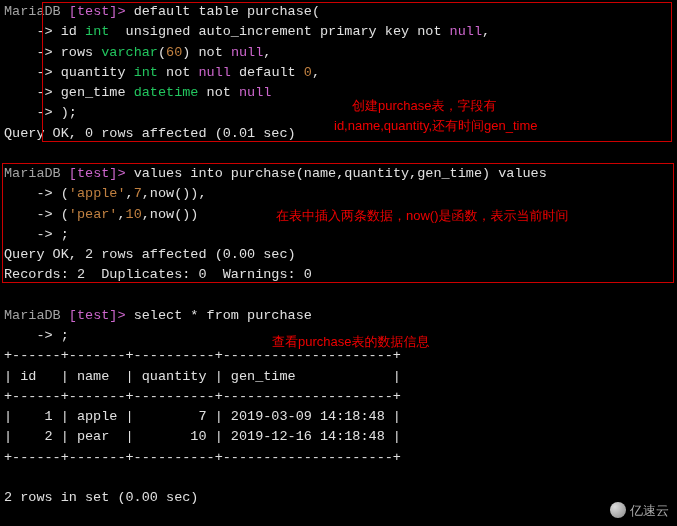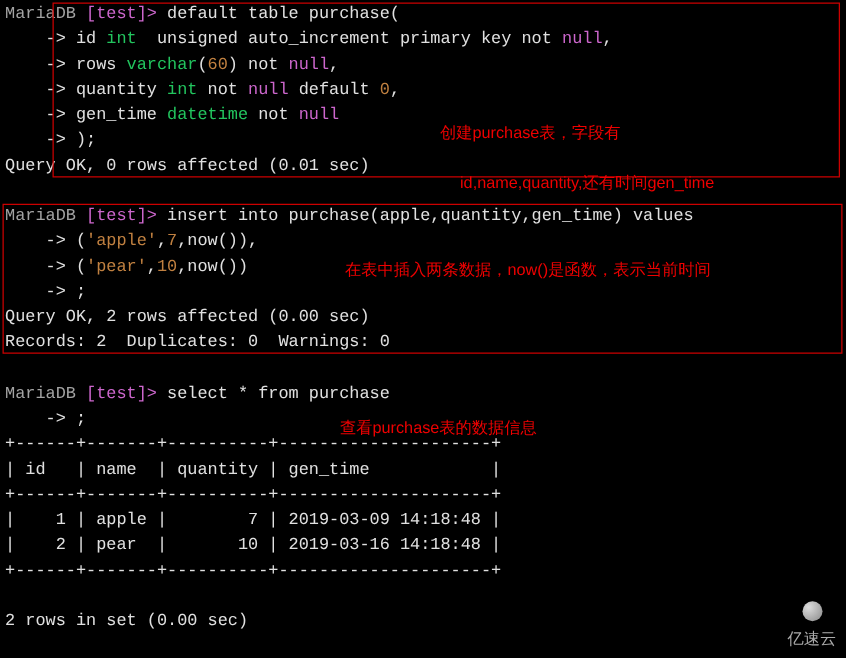--- a/index.html
+++ b/index.html
@@ -38,21 +38,20 @@
     .watermark {
       position: absolute;
       right: 8px;
       bottom: 6px;
       color: #aaa;
       font-family: "Microsoft YaHei", sans-serif;
       font-size: 13px;
       display: flex;
       align-items: center;
       gap: 4px;
-      flex-direction: column;
     }
     .wm-icon {
       width: 16px; height: 16px;
       border-radius: 50%;
       background: radial-gradient(circle at 30% 30%, #ddd, #888);
       display: inline-block;
     }
     .table-rule { letter-spacing: 0; }
   </style>
 </head>
@@ -60,44 +59,44 @@
 
 <div class="line"><span class="prompt-db">MariaDB</span> <span class="prompt-path">[test]&gt;</span><span class="plain"> default table purchase(</span></div>
 <div class="line"><span class="plain">    -&gt; </span><span class="plain">id </span><span class="kw-type">int</span><span class="plain">  unsigned auto_increment primary key not </span><span class="kw-null">null</span><span class="plain">,</span></div>
 <div class="line"><span class="plain">    -&gt; </span><span class="plain">rows </span><span class="kw-type">varchar</span><span class="plain">(</span><span class="num">60</span><span class="plain">) not </span><span class="kw-null">null</span><span class="plain">,</span></div>
 <div class="line"><span class="plain">    -&gt; </span><span class="plain">quantity </span><span class="kw-type">int</span><span class="plain"> not </span><span class="kw-null">null</span><span class="plain"> default </span><span class="num">0</span><span class="plain">,</span></div>
 <div class="line"><span class="plain">    -&gt; </span><span class="plain">gen_time </span><span class="kw-type">datetime</span><span class="plain"> not </span><span class="kw-null">null</span></div>
 <div class="line"><span class="plain">    -&gt; </span><span class="plain">);</span></div>
 <div class="line plain">Query OK, 0 rows affected (0.01 sec)</div>
 <div class="line">&nbsp;</div>
 
-<div class="line"><span class="prompt-db">MariaDB</span> <span class="prompt-path">[test]&gt;</span><span class="plain"> insert into purchase(apple,quantity,gen_time) values</span></div>
+<div class="line"><span class="prompt-db">MariaDB</span> <span class="prompt-path">[test]&gt;</span><span class="plain"> values into purchase(name,quantity,gen_time) values</span></div>
 <div class="line"><span class="plain">    -&gt; </span><span class="plain">(</span><span class="str">'apple'</span><span class="plain">,</span><span class="num">7</span><span class="plain">,now()),</span></div>
 <div class="line"><span class="plain">    -&gt; </span><span class="plain">(</span><span class="str">'pear'</span><span class="plain">,</span><span class="num">10</span><span class="plain">,now())</span></div>
 <div class="line"><span class="plain">    -&gt; </span><span class="plain">;</span></div>
 <div class="line plain">Query OK, 2 rows affected (0.00 sec)</div>
 <div class="line plain">Records: 2  Duplicates: 0  Warnings: 0</div>
 <div class="line">&nbsp;</div>
 
 <div class="line"><span class="prompt-db">MariaDB</span> <span class="prompt-path">[test]&gt;</span><span class="plain"> select * from purchase</span></div>
 <div class="line"><span class="plain">    -&gt; </span><span class="plain">;</span></div>
 <div class="line plain table-rule">+------+-------+----------+---------------------+</div>
 <div class="line plain">| id   | name  | quantity | gen_time            |</div>
 <div class="line plain table-rule">+------+-------+----------+---------------------+</div>
 <div class="line plain">|    1 | apple |        7 | 2019-03-09 14:18:48 |</div>
-<div class="line plain">|    2 | pear  |       10 | 2019-03-16 14:18:48 |</div>
+<div class="line plain">|    2 | pear  |       10 | 2019-12-16 14:18:48 |</div>
 <div class="line plain table-rule">+------+-------+----------+---------------------+</div>
 <div class="line">&nbsp;</div>
 <div class="line plain">2 rows in set (0.00 sec)</div>
 <div class="line">&nbsp;</div>
 
 <div class="redbox" style="left:42px; top:2px; width:630px; height:140px;"></div>
 <div class="redbox" style="left:2px; top:163px; width:672px; height:120px;"></div>
 
 <div class="anno" style="left:352px; top:96px;">创建purchase表，字段有</div>
-<div class="anno" style="left:368px; top:116px;margin-top:20px;">id,name,quantity,还有时间gen_time</div>
+<div class="anno" style="left:334px; top:116px;">id,name,quantity,还有时间gen_time</div>
 <div class="anno" style="left:276px; top:206px;">在表中插入两条数据，now()是函数，表示当前时间</div>
 <div class="anno" style="left:272px; top:332px;">查看purchase表的数据信息</div>
 
 <div class="watermark">
   <span class="wm-icon"></span>
   <span>亿速云</span>
 </div>
 
 </body></html>

